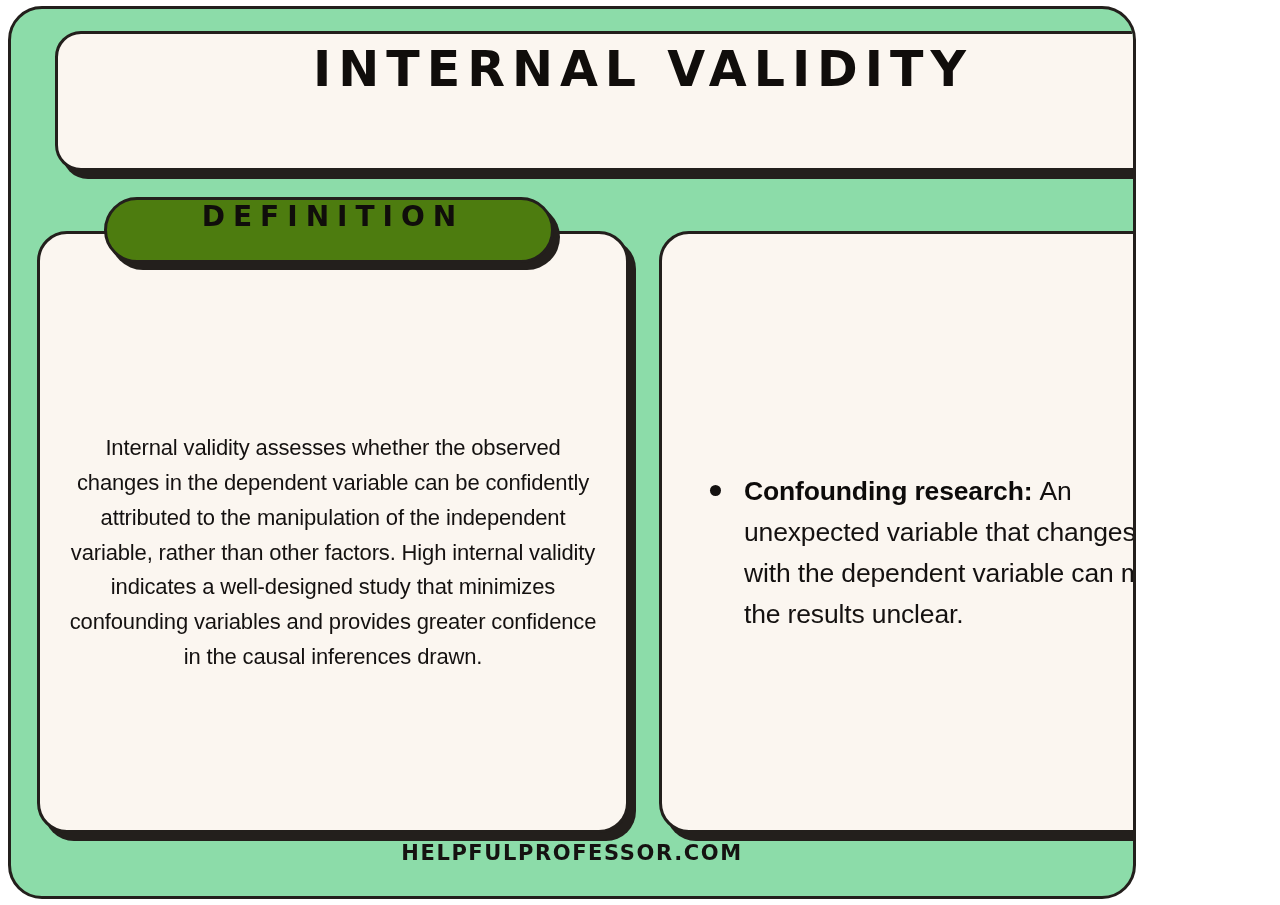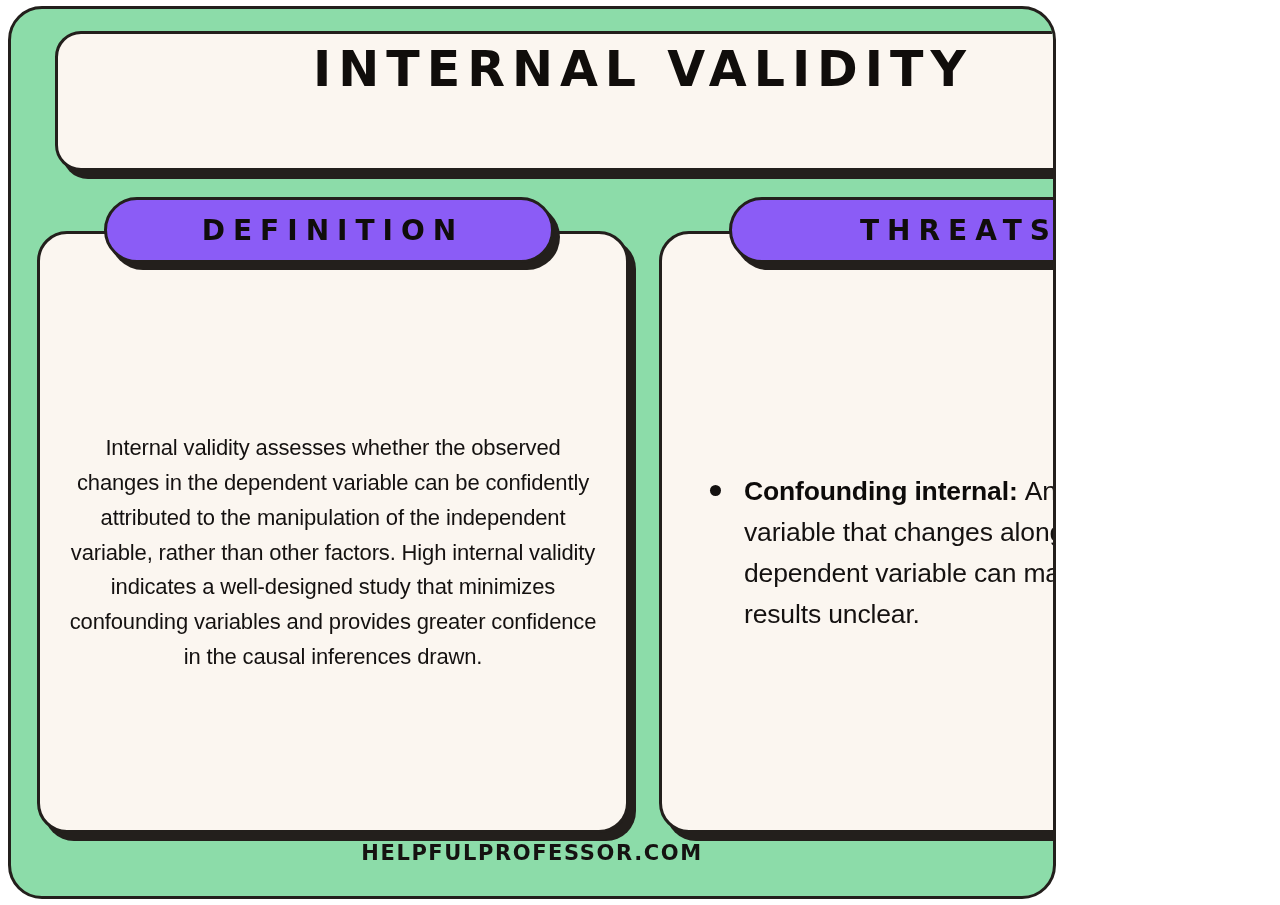--- a/index.html
+++ b/index.html
@@ -9,21 +9,21 @@
     height: 905px;
     background: #ffffff;
     font-family: "Liberation Sans", sans-serif;
   }
 
   
   .poster {
     position: absolute;
     left: 8px;
     top: 6px;
-    width: 1048px;
+    width: 1128px;
     height: 893px;
     background: #8cdca9;
     border: 3px solid #231f1c;
     border-radius: 34px;
     overflow: hidden;
   }
 
   
   .card {
     position: absolute;
@@ -57,26 +57,25 @@
     line-height: 1.28;
     color: #1a1715;
     letter-spacing: -0.1px;
     padding: 3px 8px 0 8px;
   }
 
   
   .tab {
     position: absolute;
     height: 66px;
-    background: #8b5cf6;
+    background: #4d7c0f;
     border: 3px solid #231f1c;
     border-radius: 33px;
     box-shadow: 6px 7px 0 0 #231f1c;
     display: flex;
-    align-items: center;
     justify-content: center;
     z-index: 3;
   }
   .tab-label {
     font-family: "DejaVu Sans", sans-serif;
     font-weight: 700;
     font-size: 28px;
     letter-spacing: 8px;
     text-indent: 8px;
     color: #100d0b;
@@ -182,28 +181,25 @@
     <span class="tab-label">DEFINITION</span>
   </div>
 
   <div class="card body-card body-right">
     <div class="body-inner">
       <ul class="threat-list">
 
 
         <li class="threat-item">
           <span class="threat-bullet"></span>
-          <span class="threat-term">Confounding internal: </span>
+          <span class="threat-term">Confounding research: </span>
           <span>An unexpected variable that changes along with the dependent variable can make the results unclear.</span>
         </li>
 
       </ul>
     </div>
   </div>
-  <div class="tab tab-right">
-    <span class="tab-label">THREATS</span>
-  </div>
 
   <div class="footer">
     <span class="footer-text">HELPFULPROFESSOR.COM</span>
   </div>
 
 </div>
 
 </body></html>

